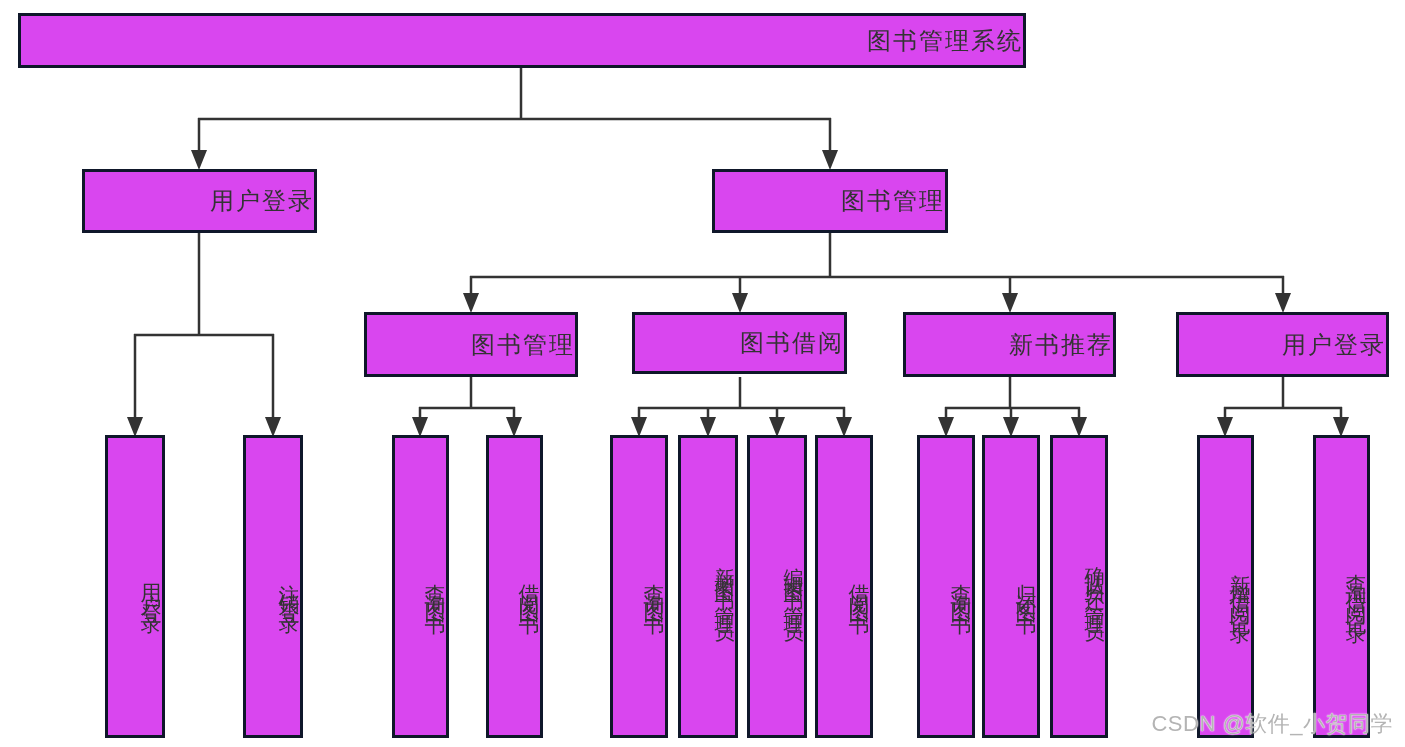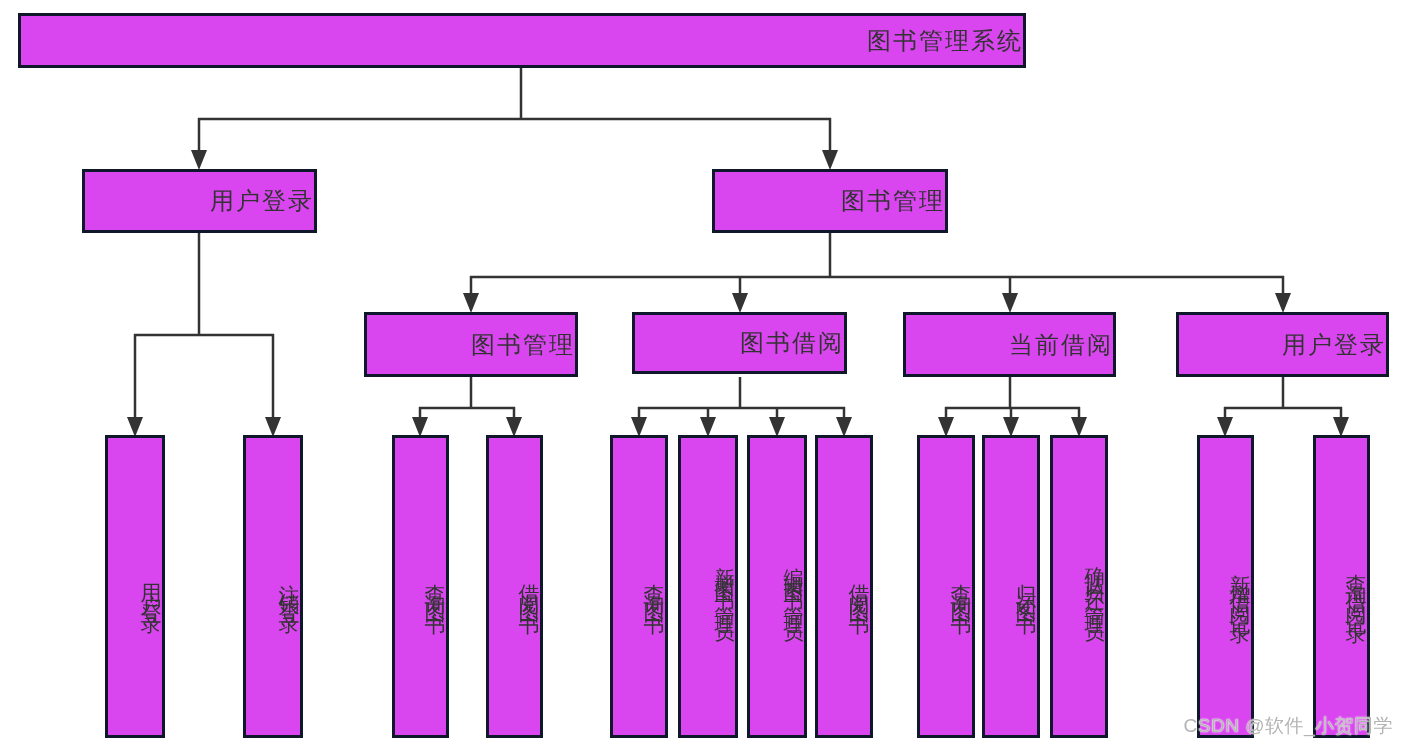--- a/index.html
+++ b/index.html
@@ -40,21 +40,21 @@
     line-height: 1;
   }
   .node.v .lbl.long {
     font-size: 20px;
     letter-spacing: 8px;
   }
   .watermark {
     position: absolute;
     right: 12px;
     bottom: 8px;
-    font-size: 19px;
+    font-size: 22px;
     letter-spacing: 0.5px;
     color: #b4b4b4;
     text-shadow: 0 0 2px #ffffff, 0 0 1px #ffffff;
     white-space: nowrap;
   }
 </style>
 </head>
 <body>
 
 <div class="canvas">
@@ -136,21 +136,21 @@
     <span class="lbl">图书管理</span>
   </div>
 
   <div class="node" style="left:364px;top:312px;width:214px;height:65px">
     <span class="lbl">图书管理</span>
   </div>
   <div class="node" style="left:632px;top:312px;width:215px;height:62px">
     <span class="lbl">图书借阅</span>
   </div>
   <div class="node" style="left:903px;top:312px;width:213px;height:65px">
-    <span class="lbl">当前借阅</span>
+    <span class="lbl">新书推荐</span>
   </div>
   <div class="node" style="left:1176px;top:312px;width:213px;height:65px">
     <span class="lbl">用户登录</span>
   </div>
 
   <div class="node v" style="left:105px;top:435px;width:60px;height:303px">
     <span class="lbl">用户登录</span>
   </div>
   <div class="node v" style="left:243px;top:435px;width:60px;height:303px">
     <span class="lbl">注销登录</span>

